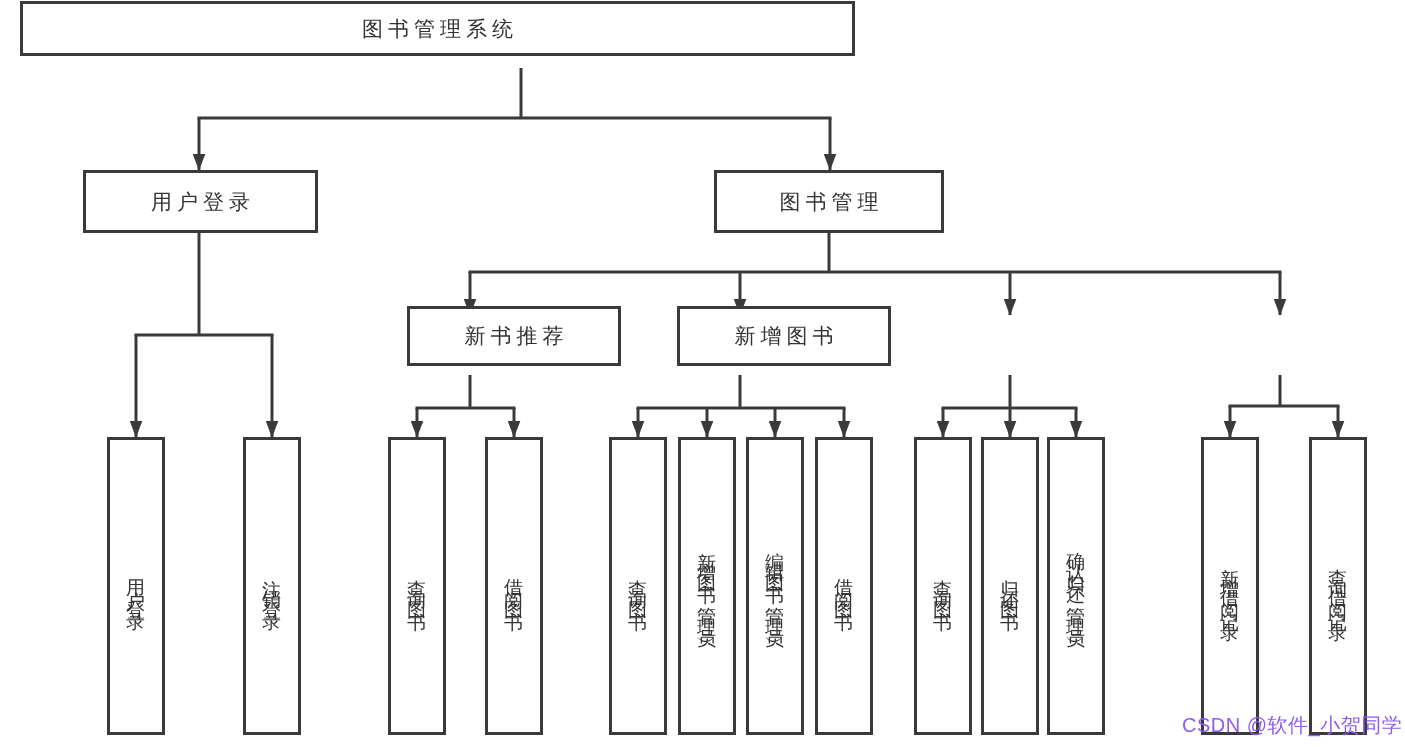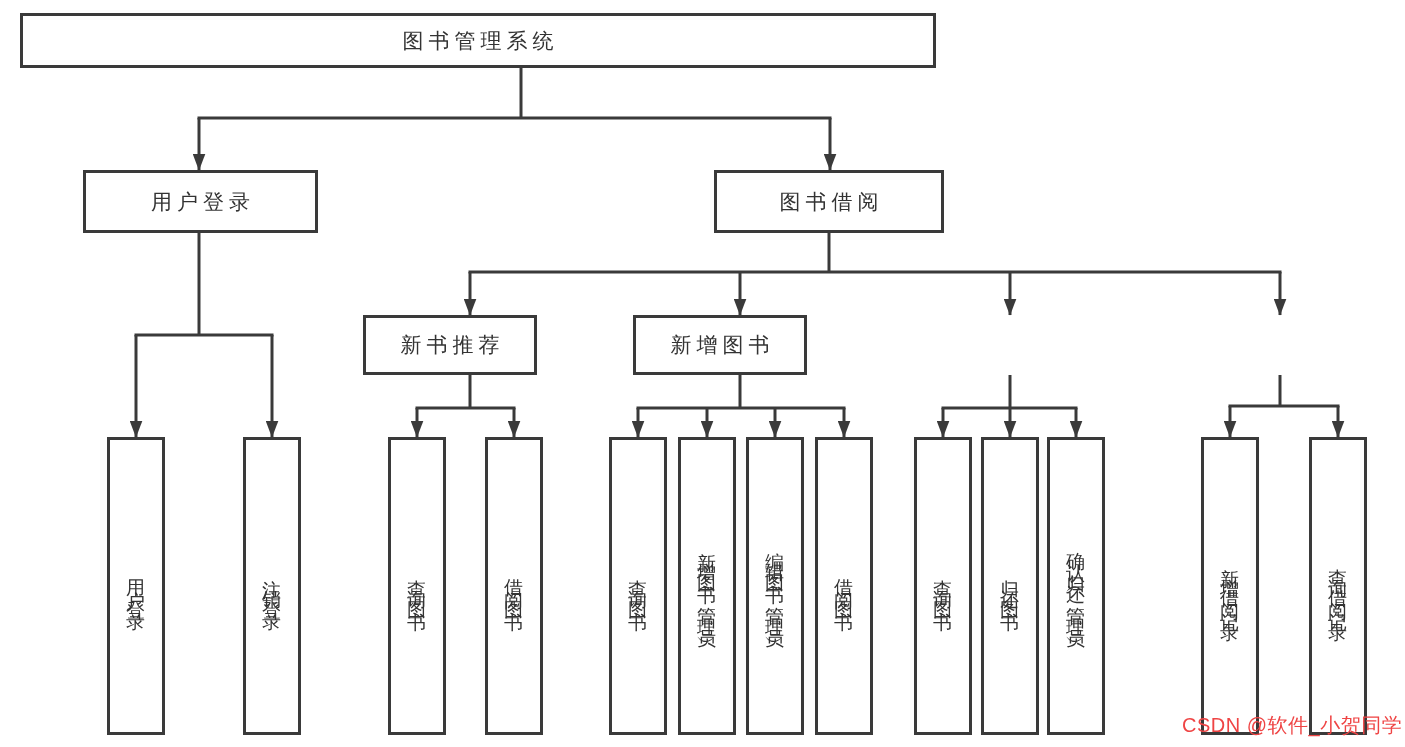--- a/index.html
+++ b/index.html
@@ -15,24 +15,24 @@
   }
   .h-box span{
     font-size:21px;letter-spacing:5px;text-indent:5px;color:#333;white-space:nowrap;
   }
   .leaf{top:437px;width:58px;height:298px;}
   .leaf span{
     writing-mode:vertical-rl;text-orientation:upright;
     font-size:19px;letter-spacing:11px;color:#333;line-height:1;
   }
   .l2{top:170px;height:63px;}
-  .l3{top:315px;width:174px;height:60px;}
+  .l3{top:306px;width:214px;height:60px;margin-left:44px;}
   .watermark{
     position:absolute;left:1182px;top:712px;z-index:2;
-    font-size:20px;letter-spacing:0.5px;color:#ef4444;white-space:nowrap;
+    font-size:20px;letter-spacing:0.5px;color:#8b5cf6;white-space:nowrap;
   }
 </style>
 </head>
 <body>
 
 <div class="canvas">
 
   <svg class="wires" width="1405" height="747" viewBox="0 0 1405 747">
     <defs>
       <marker id="ah" viewBox="0 0 17 13" refX="16.5" refY="6.5" markerWidth="17" markerHeight="13" orient="auto" markerUnits="userSpaceOnUse">
@@ -76,29 +76,29 @@
       <line x1="1010" y1="408" x2="1010" y2="437" marker-end="url(#ah)"></line>
       <line x1="1076" y1="408" x2="1076" y2="437" marker-end="url(#ah)"></line>
 
       <line x1="1280" y1="375" x2="1280" y2="406"></line>
       <line x1="1228.5" y1="406" x2="1339.5" y2="406"></line>
       <line x1="1230" y1="406" x2="1230" y2="437" marker-end="url(#ah)"></line>
       <line x1="1338" y1="406" x2="1338" y2="437" marker-end="url(#ah)"></line>
     </g>
   </svg>
 
-  <div class="box h-box" style="left:20px;top:13px;width:916px;height:55px">
+  <div class="box h-box" style="left:20px;top:1px;width:835px;height:55px">
     <span>图书管理系统</span>
   </div>
 
   <div class="box h-box l2" style="left:83px;width:235px">
     <span>用户登录</span>
   </div>
   <div class="box h-box l2" style="left:714px;width:230px">
-    <span>图书借阅</span>
+    <span>图书管理</span>
   </div>
 
   <div class="box h-box l3" style="left:363px">
     <span>新书推荐</span>
   </div>
   <div class="box h-box l3" style="left:633px">
     <span>新增图书</span>
   </div>
 
   <div class="box leaf" style="left:107px">

